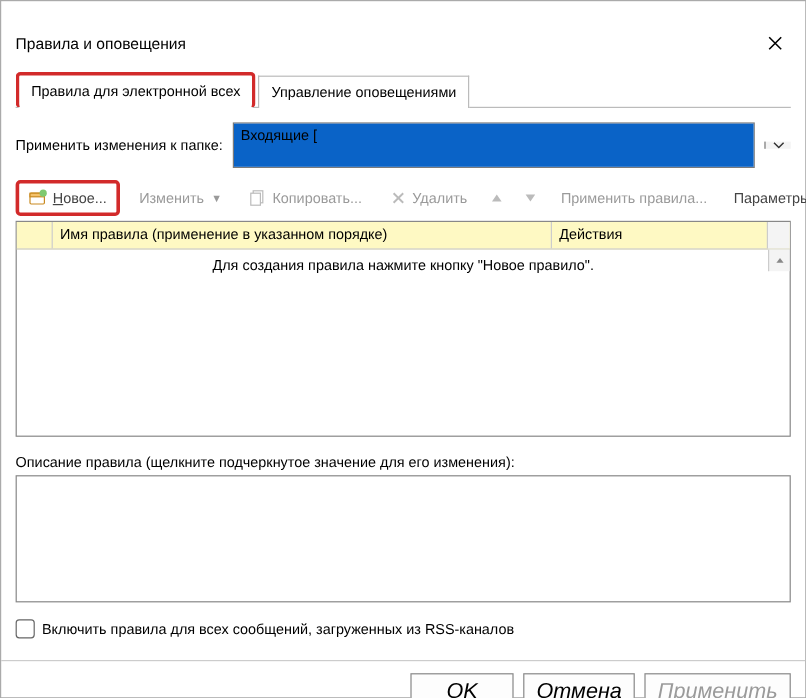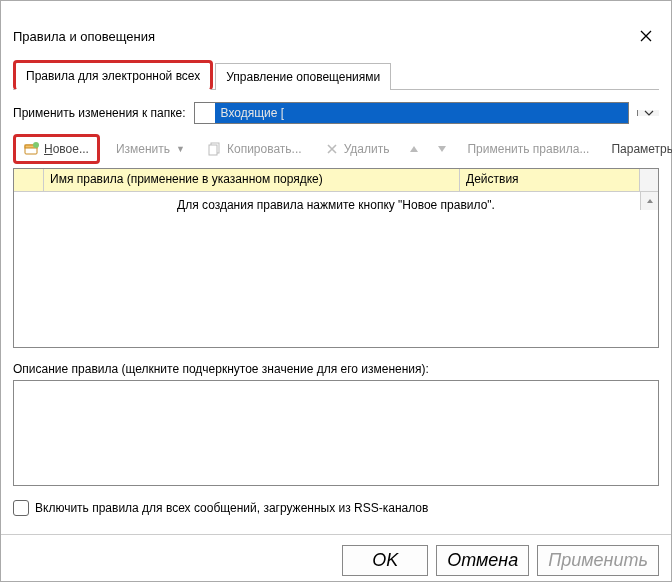--- a/index.html
+++ b/index.html
@@ -72,25 +72,24 @@
   }
   .folder-label { white-space: nowrap; }
   .folder-select {
     flex: 1;
     display: flex;
     border: 1px solid #7a7a7a;
   }
   .folder-value {
     flex: 1;
     background: #0a63c7;
-    color: #e5e5e5;
+    color: #000000;
     padding: 2px 6px;
-    height: 20px;
+    height: 36px;
     line-height: 16px;
-    margin-left: 20px;
   }
   .folder-btn {
     width: 22px;
     border-left: 1px solid #7a7a7a;
     display: flex; align-items: center; justify-content: center;
     background: #f4f4f4;
     cursor: pointer;
   }
   .toolbar {
     display: flex;

